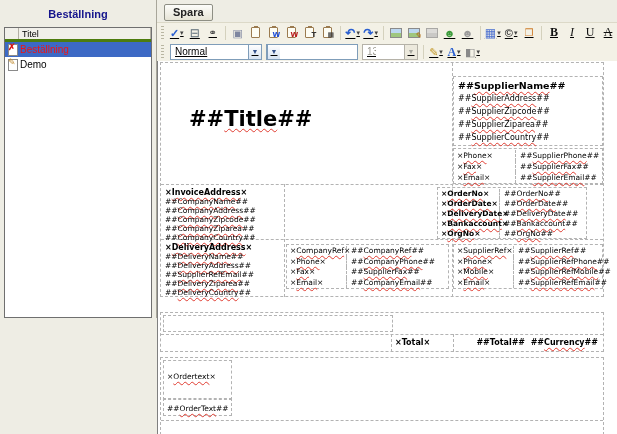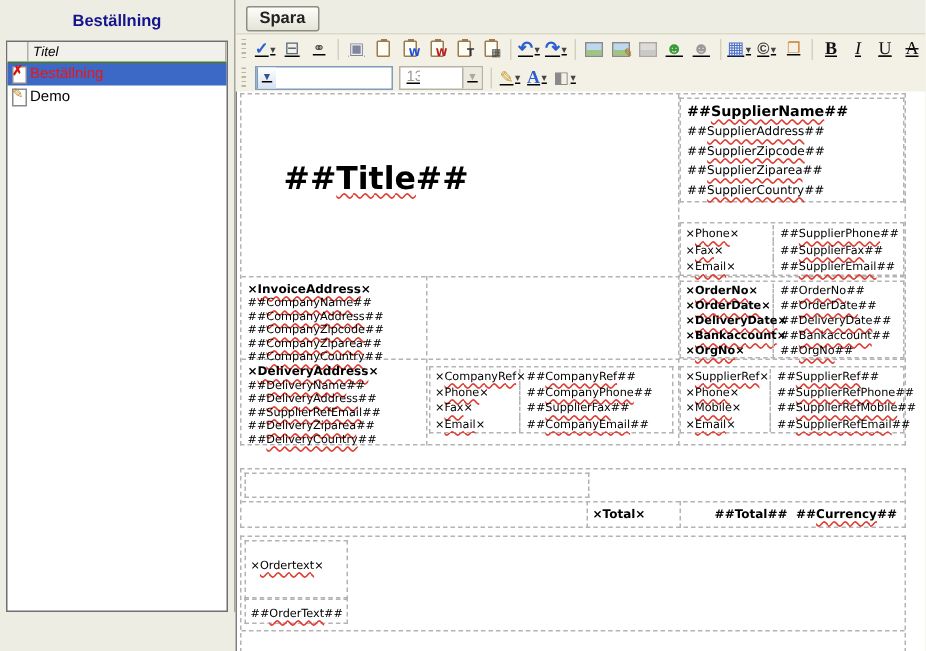--- a/index.html
+++ b/index.html
@@ -1,24 +1,24 @@
 <!DOCTYPE html>
 <html><head>
 <meta charset="utf-8">
 <style>
   * { margin:0; padding:0; box-sizing:border-box; }
   html,body { width:617px; height:434px; overflow:hidden; }
   body { font-family:"Liberation Sans", sans-serif; background:#edecE1; }
   .app { position:relative; width:617px; height:434px; background:#eeede4; display:flex; }
 
   
-  .sidebar { width:157px; height:408px; background:#eeede4; border-right:1px solid #a8a69a; position:relative; flex:none; }
+  .sidebar { width:157px; height:318px; background:#eeede4; border-right:1px solid #a8a69a; position:relative; flex:none; }
   .sb-title { text-align:center; padding-top:8px; font-size:11px; font-weight:bold; color:#14148c; }
   .listbox { position:absolute; left:4px; top:27px; right:4px; bottom:0; background:#fff; border:1px solid #6f6f6f; }
-  .lb-header { display:flex; height:14px; background:#f1f0ea; border-bottom:1px solid #4d7c0f; font-size:9px; color:#000;font-style:italic; }
+  .lb-header { display:flex; height:14px; background:#f1f0ea; border-bottom:3px solid #4d7c0f; font-size:9px; color:#000; }
   .lb-h-icon { width:14px; border-right:1px solid #b2afa5; }
   .lb-h-title { flex:1; padding:1px 0 0 3px; border-right:1px solid #b2afa5; }
   .lb-row { display:flex; align-items:center; height:15px; font-size:10px; color:#000; cursor:pointer; }
   .lb-row.selected { background:#3c69c5; }
   .lb-row.selected .lb-label { color:#f01414; }
   .lb-label { padding-left:2px; white-space:nowrap; }
   .doc-icon { position:relative; width:10px; height:12px; background:#fff; border:1px solid #8a8a8a; margin-left:3px; flex:none; }
   .doc-icon i { position:absolute; left:-1px; top:-2px; font-style:normal; font-size:9px; line-height:9px; }
   .doc-icon.x i { color:#d91111; font-weight:bold; }
   .doc-icon.p i { color:#c08a2d; }
@@ -203,20 +203,24 @@
         <span class="sep"></span>
         <span class="tbi txtb b">B</span>
         <span class="tbi txtb i">I</span>
         <span class="tbi txtb u">U</span>
         <span class="tbi txtb s">A</span>
       </div>
 
       <div class="tb-row">
         <span class="grip"></span>
         <span class="ddbox w92">
+          <span class="dd-val">Normal</span>
+          <span class="dd-btn">▼</span>
+        </span>
+        <span class="ddbox w92">
           <span class="dd-btn">▼</span>
         </span>
         <span class="ddbox w58 disabled">
           <span class="dd-val">13px</span>
           <span class="dd-btn">▼</span>
         </span>
         <span class="sep"></span>
         <span class="tbi">
             <i class="g g-hl"></i>
             <span class="car">▾</span>
@@ -234,21 +238,21 @@
       <div class="content">
 
         <div class="abs dash" style="left:2px; top:1px; width:444px; height:235px;">
           <span class="hline" style="left:0; right:0; top:121px;"></span>
           <span class="hline" style="left:0; right:0; top:176px;"></span>
           <span class="vline" style="left:291px; top:0; height:234px;"></span>
           <span class="vline" style="left:123px; top:121px; height:113px;"></span>
 
           <div class="abs doc-title sq-host" style="left:4px; top:44px;">##<span class="sq">Title</span>##</div>
 
-          <div class="abs dash sup-blk" style="left:292px; top:2px; width:150px; height:70px;">
+          <div class="abs dash sup-blk" style="left:292px; top:13px; width:150px; height:70px;">
             <div class="hd sq-host">##<span class="sq">SupplierName</span>##</div>
             <div class="sq-host">##<span class="sq">SupplierAddress</span>##</div>
             <div class="sq-host">##<span class="sq">SupplierZipcode</span>##</div>
             <div class="sq-host">##<span class="sq">SupplierZiparea</span>##</div>
             <div class="sq-host">##<span class="sq">SupplierCountry</span>##</div>
           </div>
 
           <div class="abs dash kv lh11" style="left:292px; top:85px; width:150px; height:36px; grid-template-columns:62px 1fr; padding-top:1px;">
             <span class="k sq-host">×<span class="sq">Phone</span>×</span>
               <span class="v sq-host">##<span class="sq">SupplierPhone</span>##</span>
@@ -260,21 +264,21 @@
 
           <div class="abs blk" style="left:4px; top:125px;">
             <div class="hd sq-host">×<span class="sq">InvoiceAddress</span>×</div>
             <div class="sq-host">##<span class="sq">CompanyName</span>##</div>
             <div class="sq-host">##<span class="sq">CompanyAddress</span>##</div>
             <div class="sq-host">##<span class="sq">CompanyZipcode</span>##</div>
             <div class="sq-host">##<span class="sq">CompanyZiparea</span>##</div>
             <div class="sq-host">##<span class="sq">CompanyCountry</span>##</div>
           </div>
 
-          <div class="abs dash kv lh10 boldk" style="left:292px; top:124px; width:150px; height:52px; grid-template-columns:62px 1fr; padding-top:1px;">
+          <div class="abs dash kv lh10 boldk" style="left:276px; top:124px; width:150px; height:52px; grid-template-columns:62px 1fr; padding-top:1px;">
             <span class="k sq-host">×<span class="sq">OrderNo</span>×</span>
               <span class="v sq-host">##<span class="sq">OrderNo</span>##</span>
             <span class="k sq-host">×<span class="sq">OrderDate</span>×</span>
               <span class="v sq-host">##<span class="sq">OrderDate</span>##</span>
             <span class="k sq-host">×<span class="sq">DeliveryDate</span>×</span>
               <span class="v sq-host">##<span class="sq">DeliveryDate</span>##</span>
             <span class="k sq-host">×<span class="sq">Bankaccount</span>×</span>
               <span class="v sq-host">##<span class="sq">Bankaccount</span>##</span>
             <span class="k sq-host">×<span class="sq">OrgNo</span>×</span>
               <span class="v sq-host">##<span class="sq">OrgNo</span>##</span>

